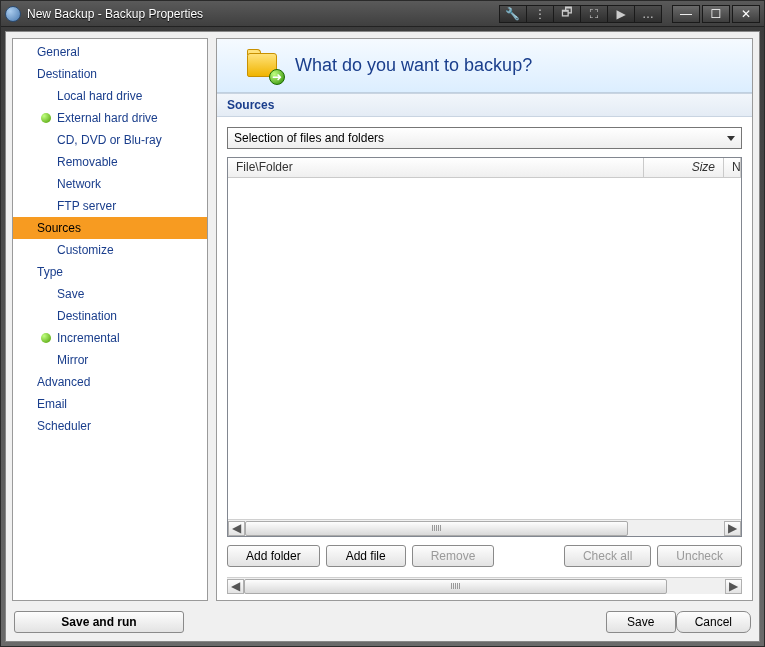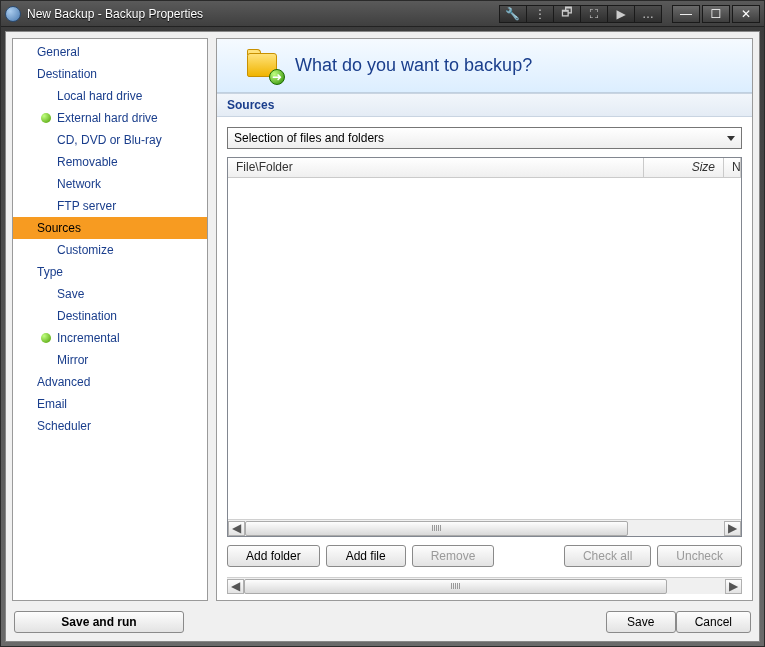--- a/index.html
+++ b/index.html
@@ -247,16 +247,16 @@
               </div>
           </div>
         </div>
       </div>
     </div>
 
     <div class="footer">
       <div class="btn" style="min-width:170px;font-weight:bold;">Save and run</div>
       <div class="footer-spacer"></div>
       <div class="btn" style="min-width:70px;">Save</div>
-      <div class="btn" style="min-width:70px;">Cancel</div>
+      <div class="btn" style="min-width:70px;border-radius:7px;">Cancel</div>
     </div>
   </div>
 </div>
 
 </body></html>

